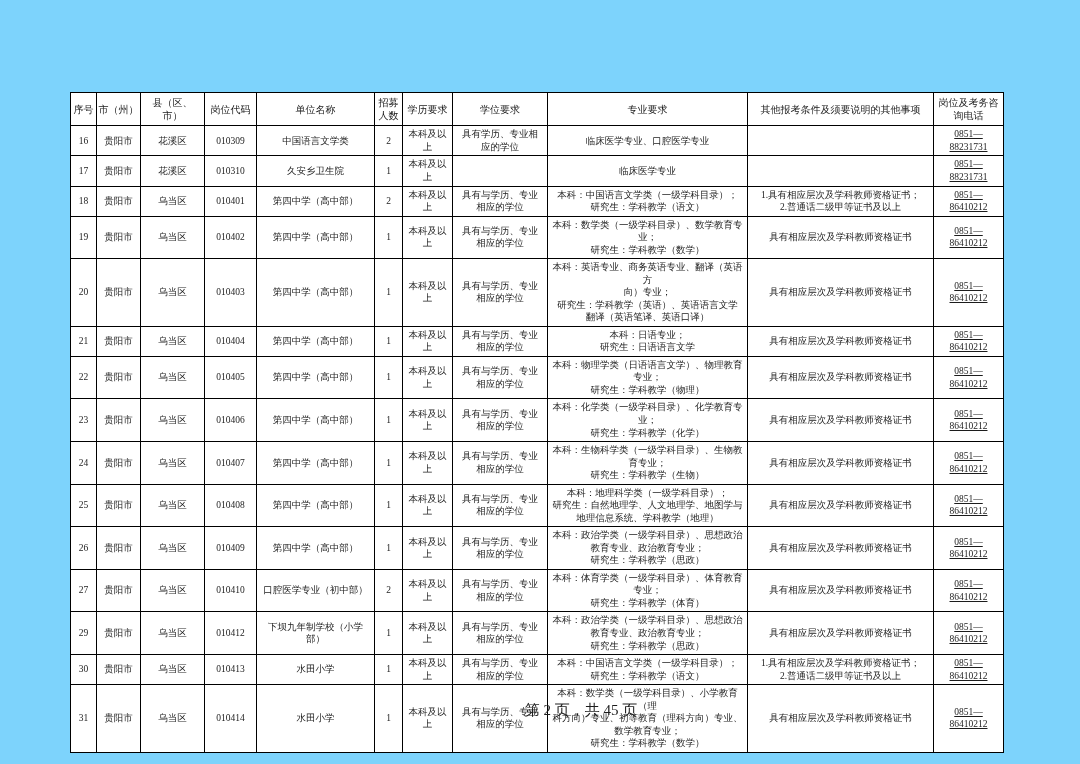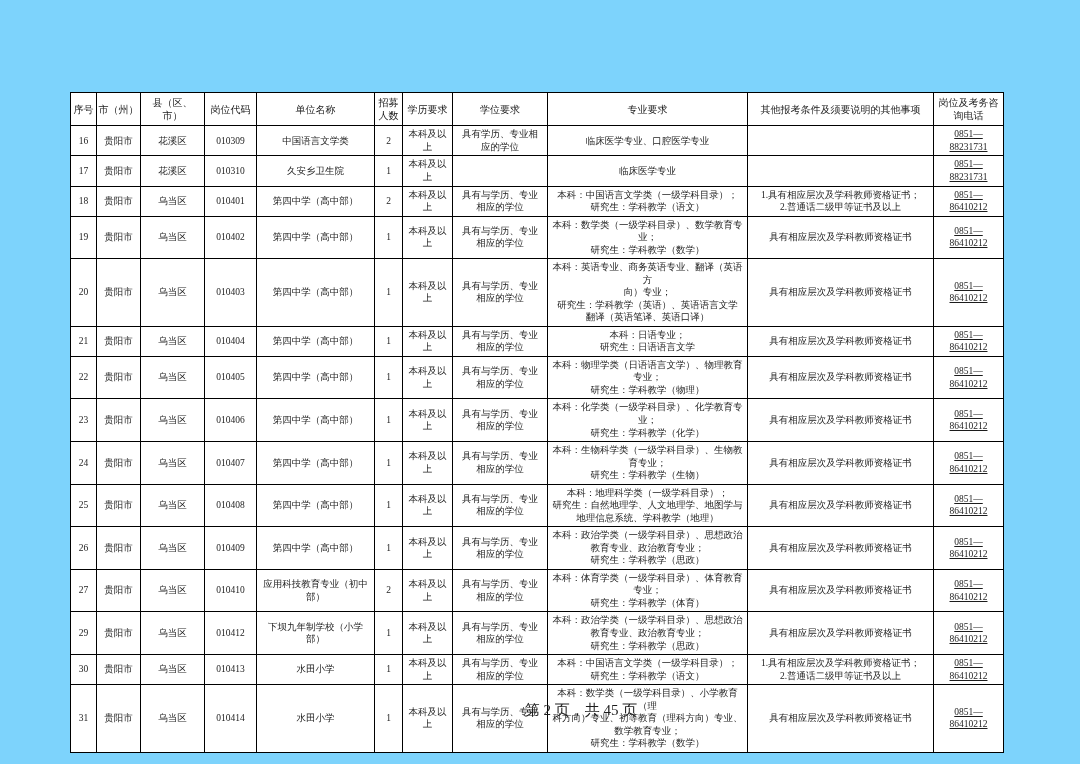--- a/index.html
+++ b/index.html
@@ -264,21 +264,21 @@
 教育专业、政治教育专业；
 研究生：学科教学（思政）</td>
           <td class="col-other">具有相应层次及学科教师资格证书</td>
           <td class="col-phone">0851—86410212</td>
         </tr>
         <tr>
           <td class="col-no">27</td>
           <td class="col-city">贵阳市</td>
           <td class="col-county">乌当区</td>
           <td class="col-code">010410</td>
-          <td class="col-unit">应用科技教育专业（初中部）</td>
+          <td class="col-unit">口腔医学专业（初中部）</td>
           <td class="col-count">2</td>
           <td class="col-edu">本科及以上</td>
           <td class="col-degree">具有与学历、专业
 相应的学位</td>
           <td class="col-major">本科：体育学类（一级学科目录）、体育教育
 专业；
 研究生：学科教学（体育）</td>
           <td class="col-other">具有相应层次及学科教师资格证书</td>
           <td class="col-phone">0851—86410212</td>
         </tr>

